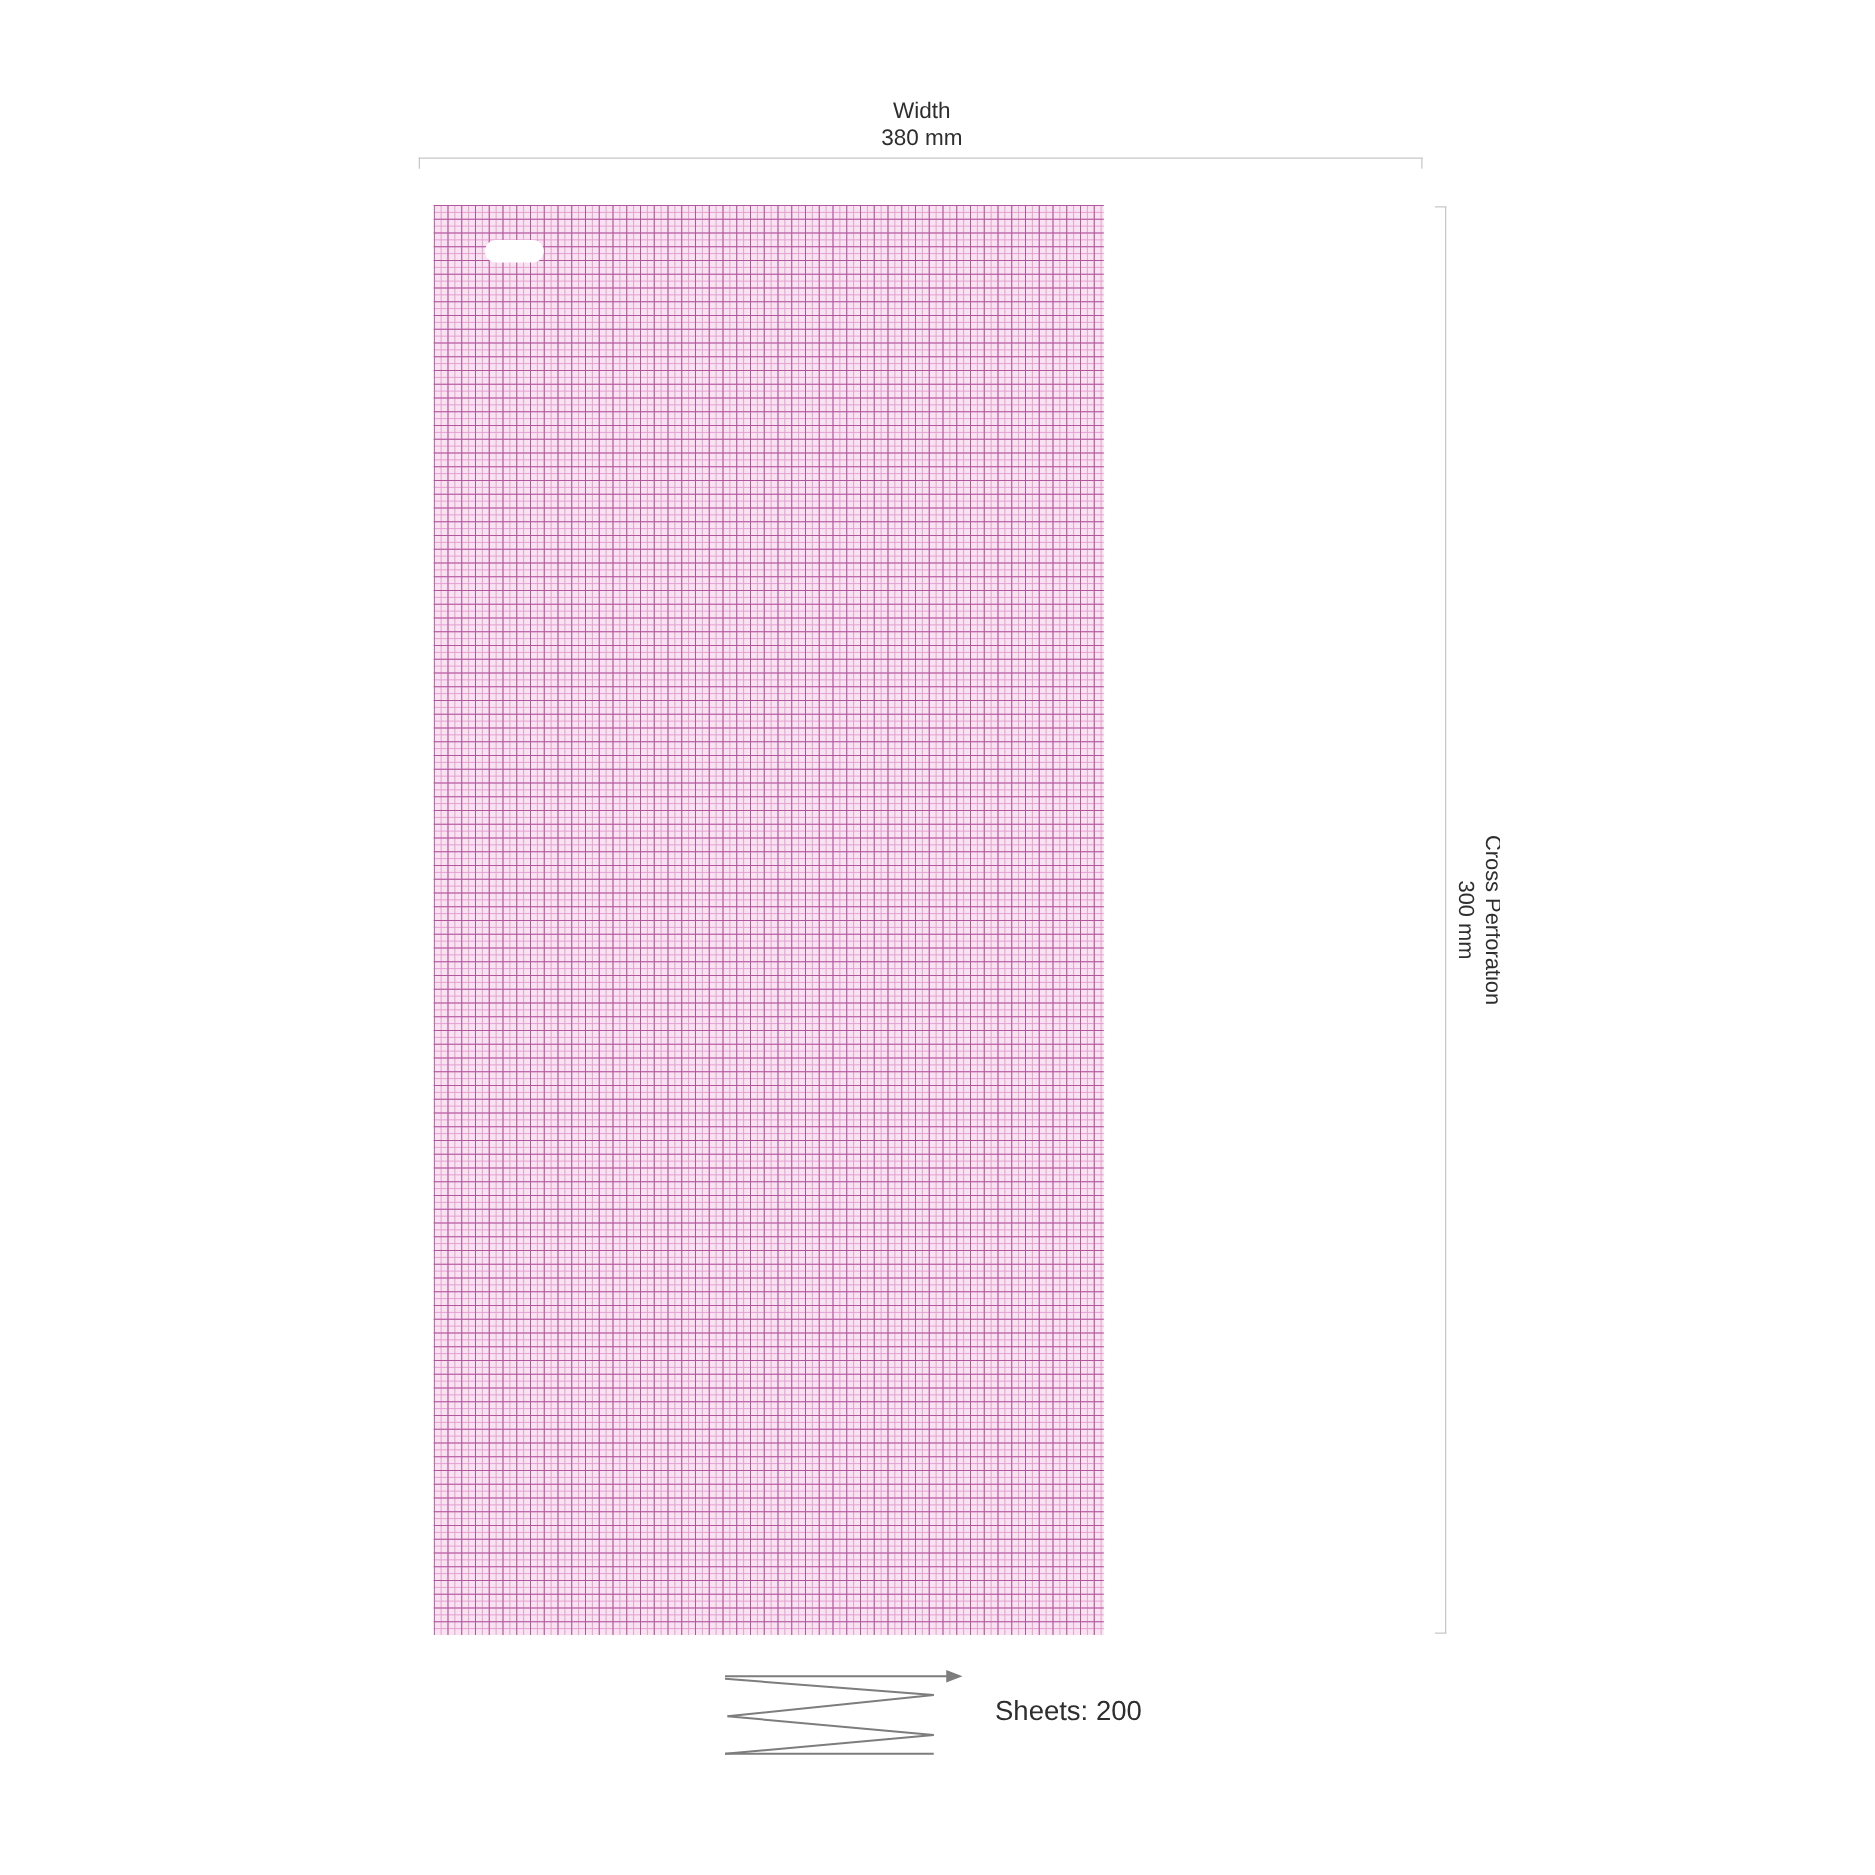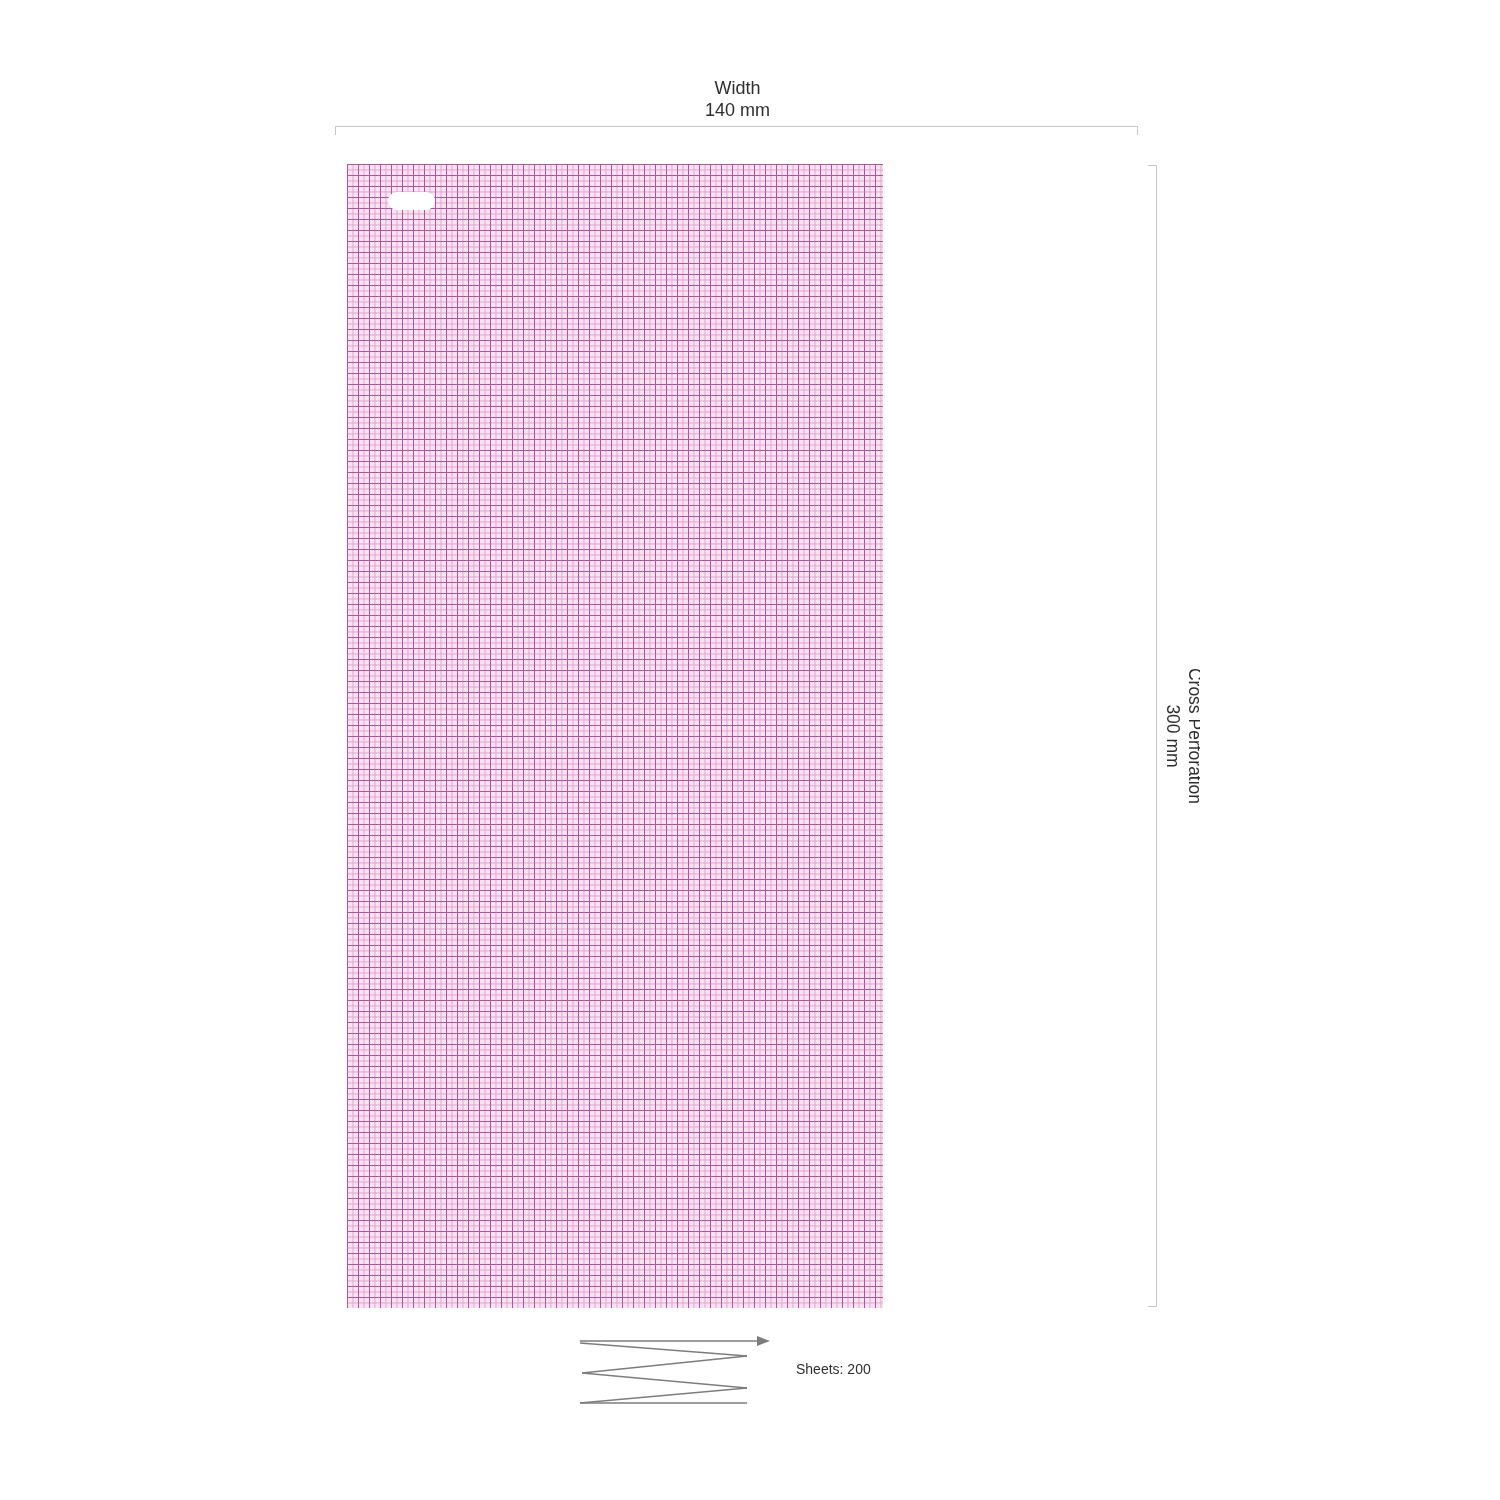--- a/index.html
+++ b/index.html
@@ -112,35 +112,35 @@
   .fold-icon polygon {
     fill: var(--fold-line, #7d7d7d);
     stroke: none;
   }
 
   
   .sheets-label {
     position: absolute;
     left: 796px;
     top: 1358px;
-    font-size: 14px;
+    font-size: 22px;
     line-height: 22px;
     color: var(--text, #2e2e2e);
     white-space: nowrap;
     text-align: center;
   }
 </style>
 </head>
 <body>
 
 <div class="canvas">
 
   <div class="width-label">
     <div>Width</div>
-    <div>140 mm</div>
+    <div>380 mm</div>
   </div>
 
   <div class="dim-line-h"></div>
 
   <div class="paper">
     <div class="slot"></div>
   </div>
 
   <div class="dim-line-v"></div>
 

